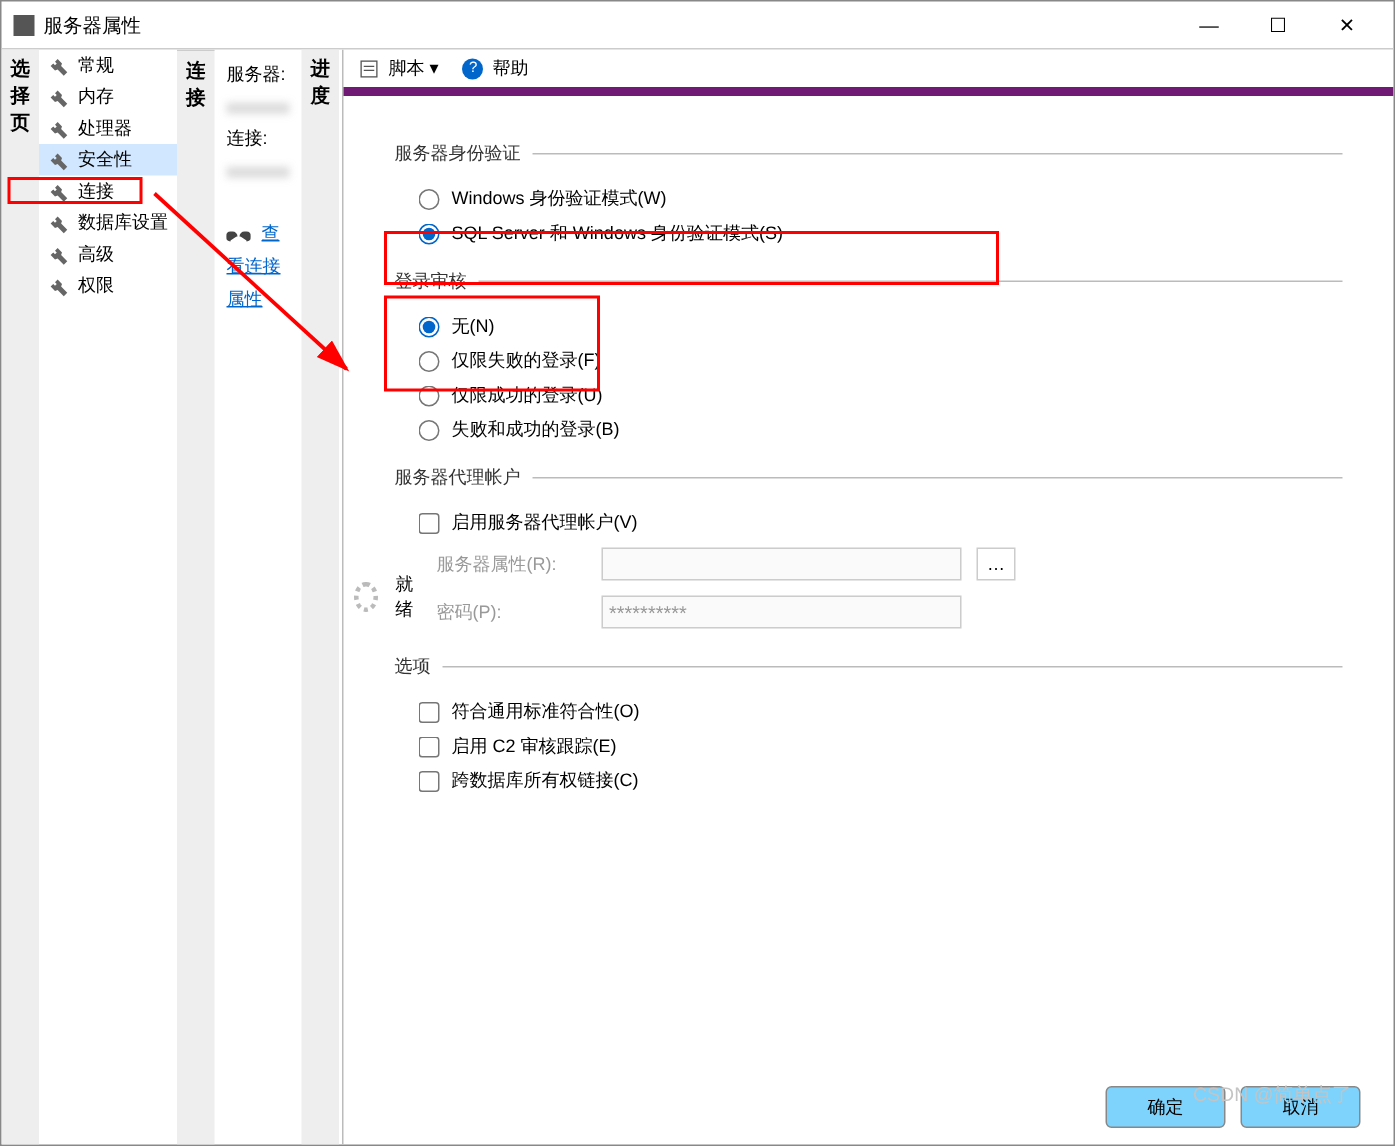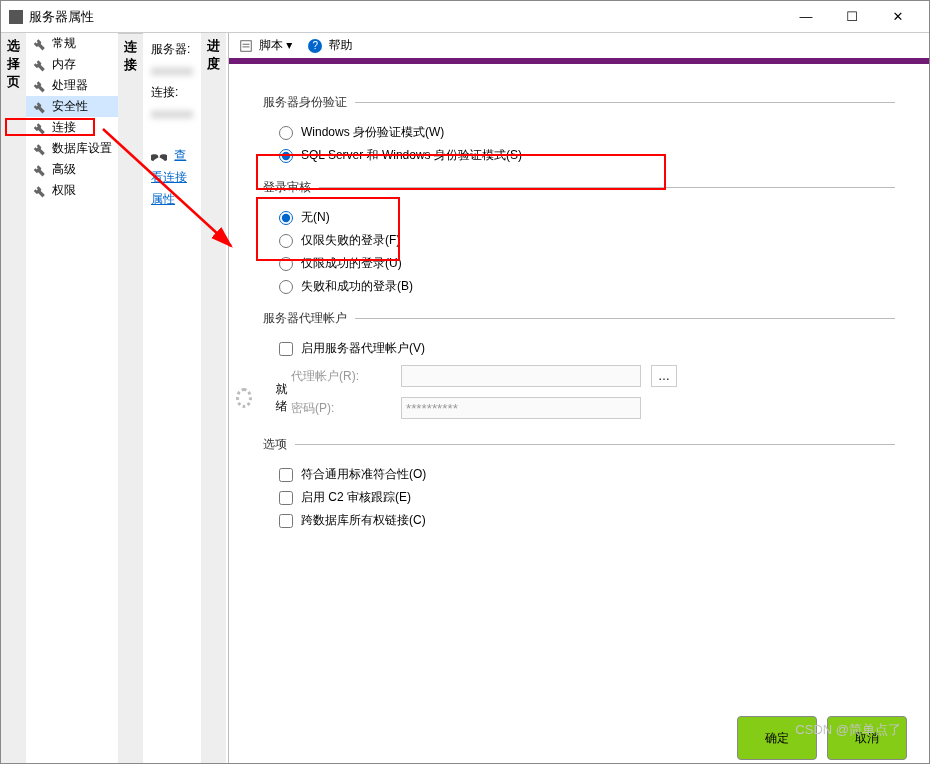--- a/index.html
+++ b/index.html
@@ -16,37 +16,37 @@
     .side-list { flex: 0 0 auto; height: 350px; overflow: auto; }
     .side-list + .side-header, .sidebar .spacer { border-top: 1px solid #ccc; }
     .side-item { display: flex; align-items: center; padding: 2px 6px; cursor: pointer; }
     .side-item.selected { background: #d0e7ff; }
     .wrench { width: 14px; height: 14px; margin-right: 6px; display: inline-block; }
     .wrench svg { width: 14px; height: 14px; }
     .conn-block { padding: 6px 8px; line-height: 1.8; }
     .conn-icon { width: 16px; height: 14px; display: inline-block; vertical-align: middle; margin-right: 4px; }
     .conn-link { color: #0066cc; text-decoration: underline; cursor: pointer; }
     .blurred { filter: blur(3px); color: #888; }
-    .progress-block { padding: 14px 10px; display: flex; align-items: center; gap: 24px; justify-content: space-between; }
+    .progress-block { padding: 14px 10px; display: flex; align-items: center; gap: 12px; justify-content: space-between; }
     .spinner { width: 20px; height: 20px; border: 3px dotted #bbb; border-radius: 50%; }
     .spacer { flex: 1; }
     .mainpane { flex: 1; display: flex; flex-direction: column; }
     .toolbar { padding: 4px 10px; border-bottom: 6px solid #701a75; display: flex; align-items: center; gap: 6px; font-size: 12px; }
     .tool-icon { width: 14px; height: 14px; display: inline-block; }
     .content { flex: 1; padding: 18px 34px; overflow: auto; }
     .group-title { font-size: 12px; color: #333; position: relative; margin-top: 12px; margin-bottom: 10px; display: flex; align-items: center; }
     .group-title .line { flex: 1; height: 1px; background: #bbb; margin-left: 8px; }
     .radio-row, .check-row { display: flex; align-items: center; gap: 8px; padding: 3px 16px; }
     input[type=radio], input[type=checkbox] { width: 14px; height: 14px; accent-color: #0066cc; }
     .form-row { display: flex; align-items: center; padding: 5px 28px; }
     .form-label { width: 110px; color: #999; }
     .form-input { width: 240px; height: 22px; border: 1px solid #ccc; padding: 0 4px; background: #fafafa; color: #999; }
     .ellipsis-btn { width: 26px; height: 22px; border: 1px solid #ccc; display: inline-flex; align-items: center; justify-content: center; margin-left: 10px; cursor: pointer; }
     .footer { height: 50px; display: flex; justify-content: flex-end; align-items: center; gap: 10px; padding-right: 22px; border-top: 0; }
-    .btn { width: 80px; height: 44px; border: 1px solid #888; background: #84cc16; border-radius: 4px; cursor: pointer; display: inline-flex; align-items: center; justify-content: center; }
+    .btn { width: 80px; height: 28px; border: 1px solid #888; background: #7dd3fc; border-radius: 4px; cursor: pointer; display: inline-flex; align-items: center; justify-content: center; }
     .hilite1 { border: 2px solid red; position: absolute; pointer-events: none; }
     .arrow { position: absolute; pointer-events: none; }
     .watermark { position: absolute; right: 28px; bottom: 24px; color: #c4c4c4; font-size: 13px; pointer-events: none; }
   </style>
 </head>
 <body>
 
 <div class="window">
   <div class="titlebar">
     <span class="icon"></span>
@@ -184,21 +184,21 @@
 
         <div class="group-title">
             <span>服务器代理帐户</span>
             <span class="line"></span>
           </div>
         <div class="check-row">
             <input type="checkbox" style="">
             <span>启用服务器代理帐户(V)</span>
           </div>
         <div class="form-row">
-          <span class="form-label">代理帐户(R):</span>
+          <span class="form-label">服务器属性(R):</span>
           <input class="form-input" disabled="" style="">
           <span class="ellipsis-btn">…</span>
         </div>
         <div class="form-row">
           <span class="form-label">密码(P):</span>
           <input class="form-input" disabled="" value="**********" style="">
         </div>
 
         <div class="group-title">
             <span>选项</span>

